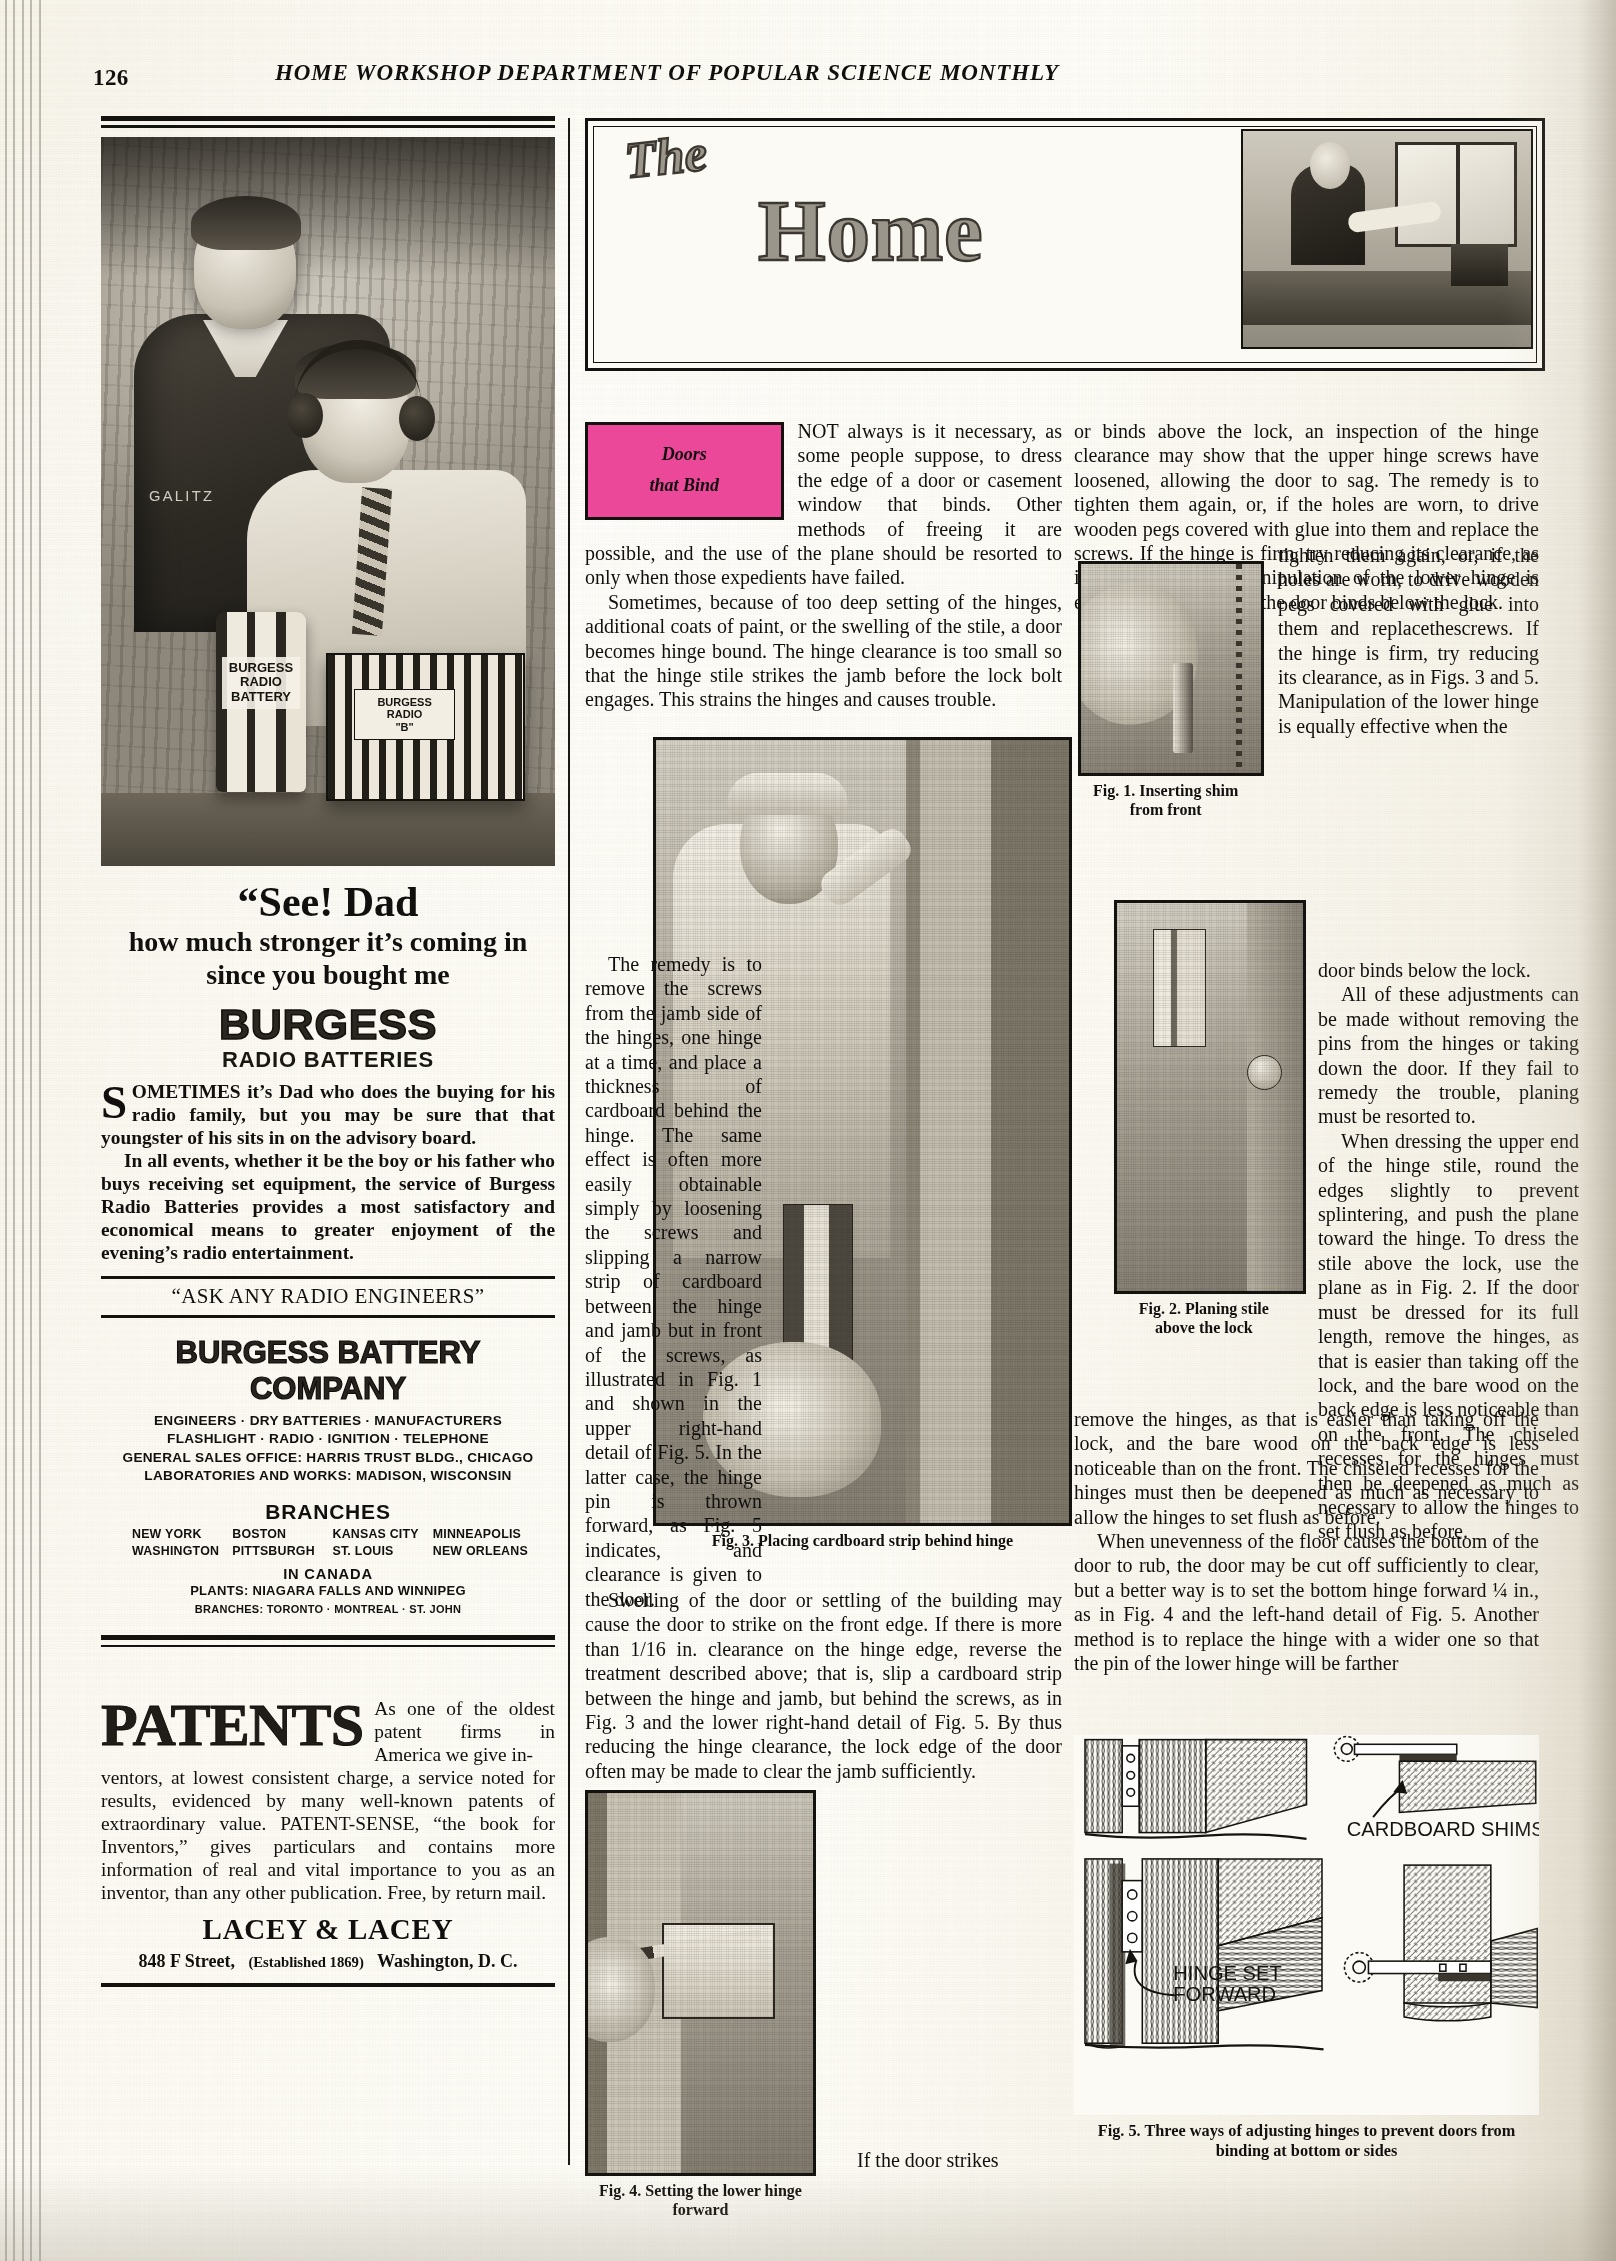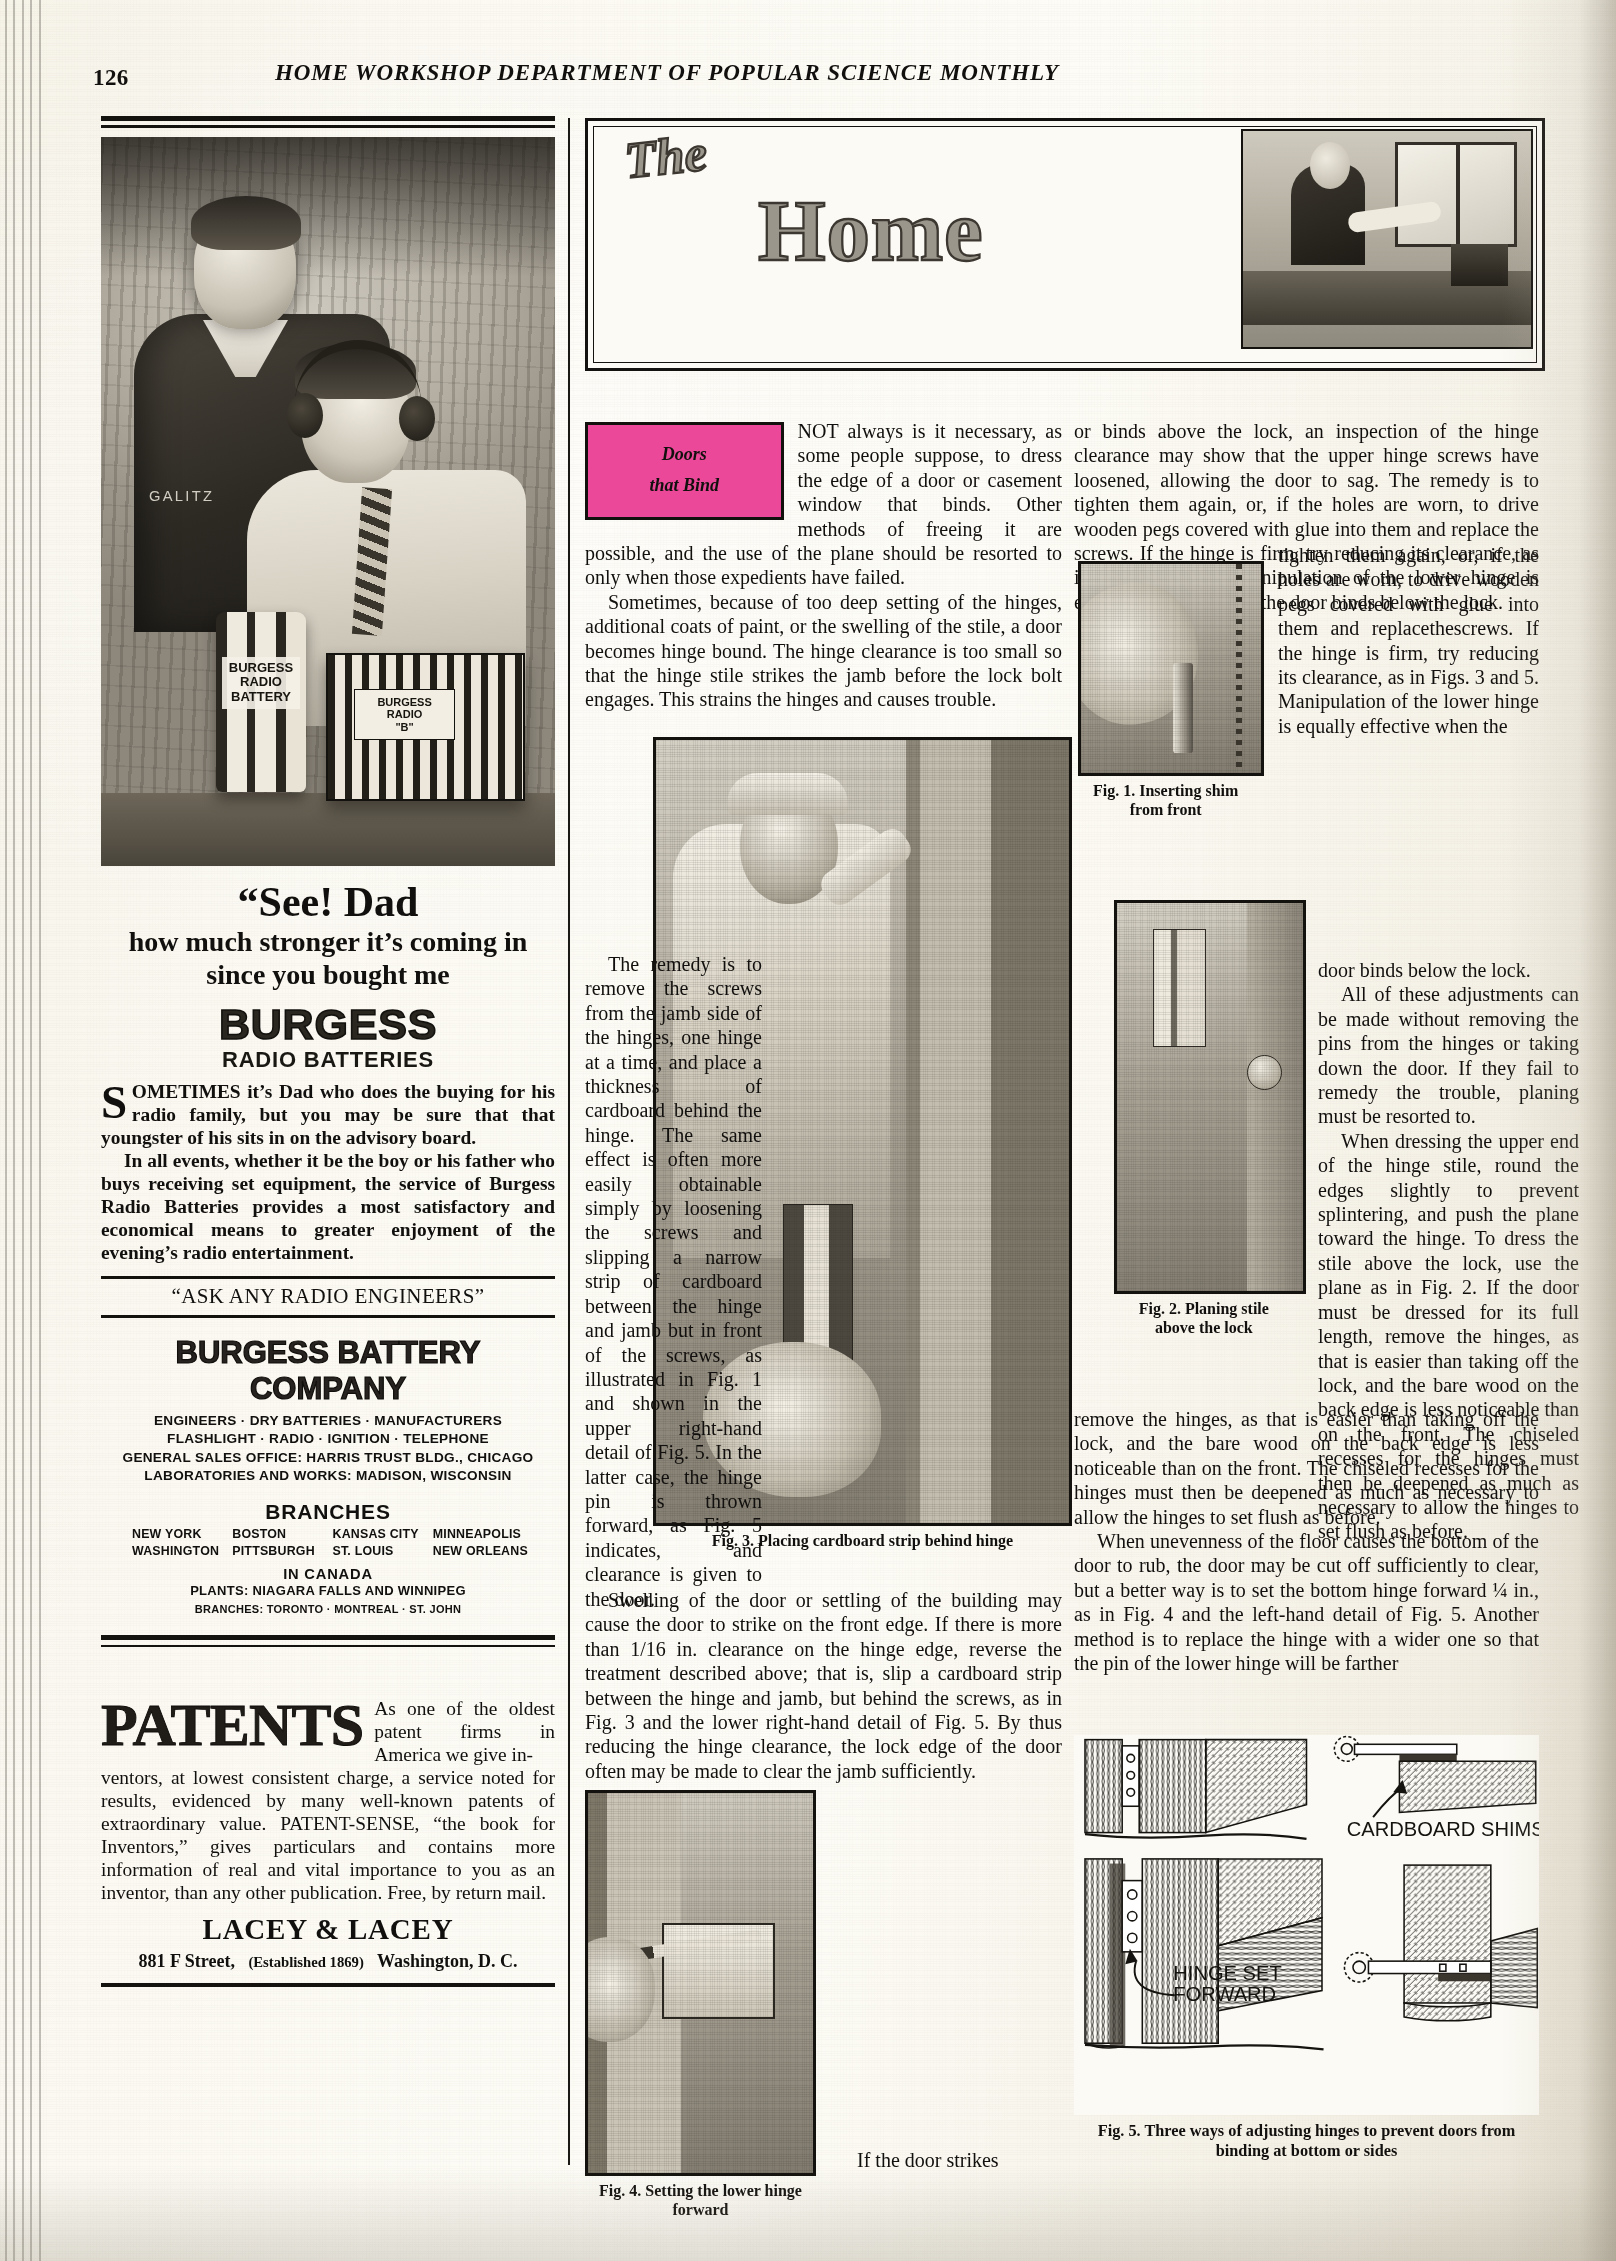--- a/index.html
+++ b/index.html
@@ -739,21 +739,21 @@
     </div>
 
     <div class="patents-ad">
       <div class="patents-row">
         <div class="patents-word">PATENTS</div>
         <div class="patents-intro">As one of the oldest patent firms in America we give in-</div>
       </div>
       <div class="patents-body">ventors, at lowest consistent charge, a service noted for results, evidenced by many well-known patents of extraordinary value. PATENT-SENSE, “the book for Inventors,” gives particulars and contains more information of real and vital importance to you as an inventor, than any other publication.  Free, by return mail.</div>
       <div class="lacey">LACEY &amp; LACEY</div>
       <div class="lacey-addr">
-        <span>881 F Street,</span>
+        <span>848 F Street,</span>
         &nbsp;&nbsp;<span class="est">(Established 1869)</span>&nbsp;&nbsp;
         <span>Washington, D. C.</span>
       </div>
       <div class="patents-bottom-rule"></div>
     </div>
   </div>
 
   <div class="masthead">
     <div class="masthead-inner"></div>
     <div class="ms-title">

